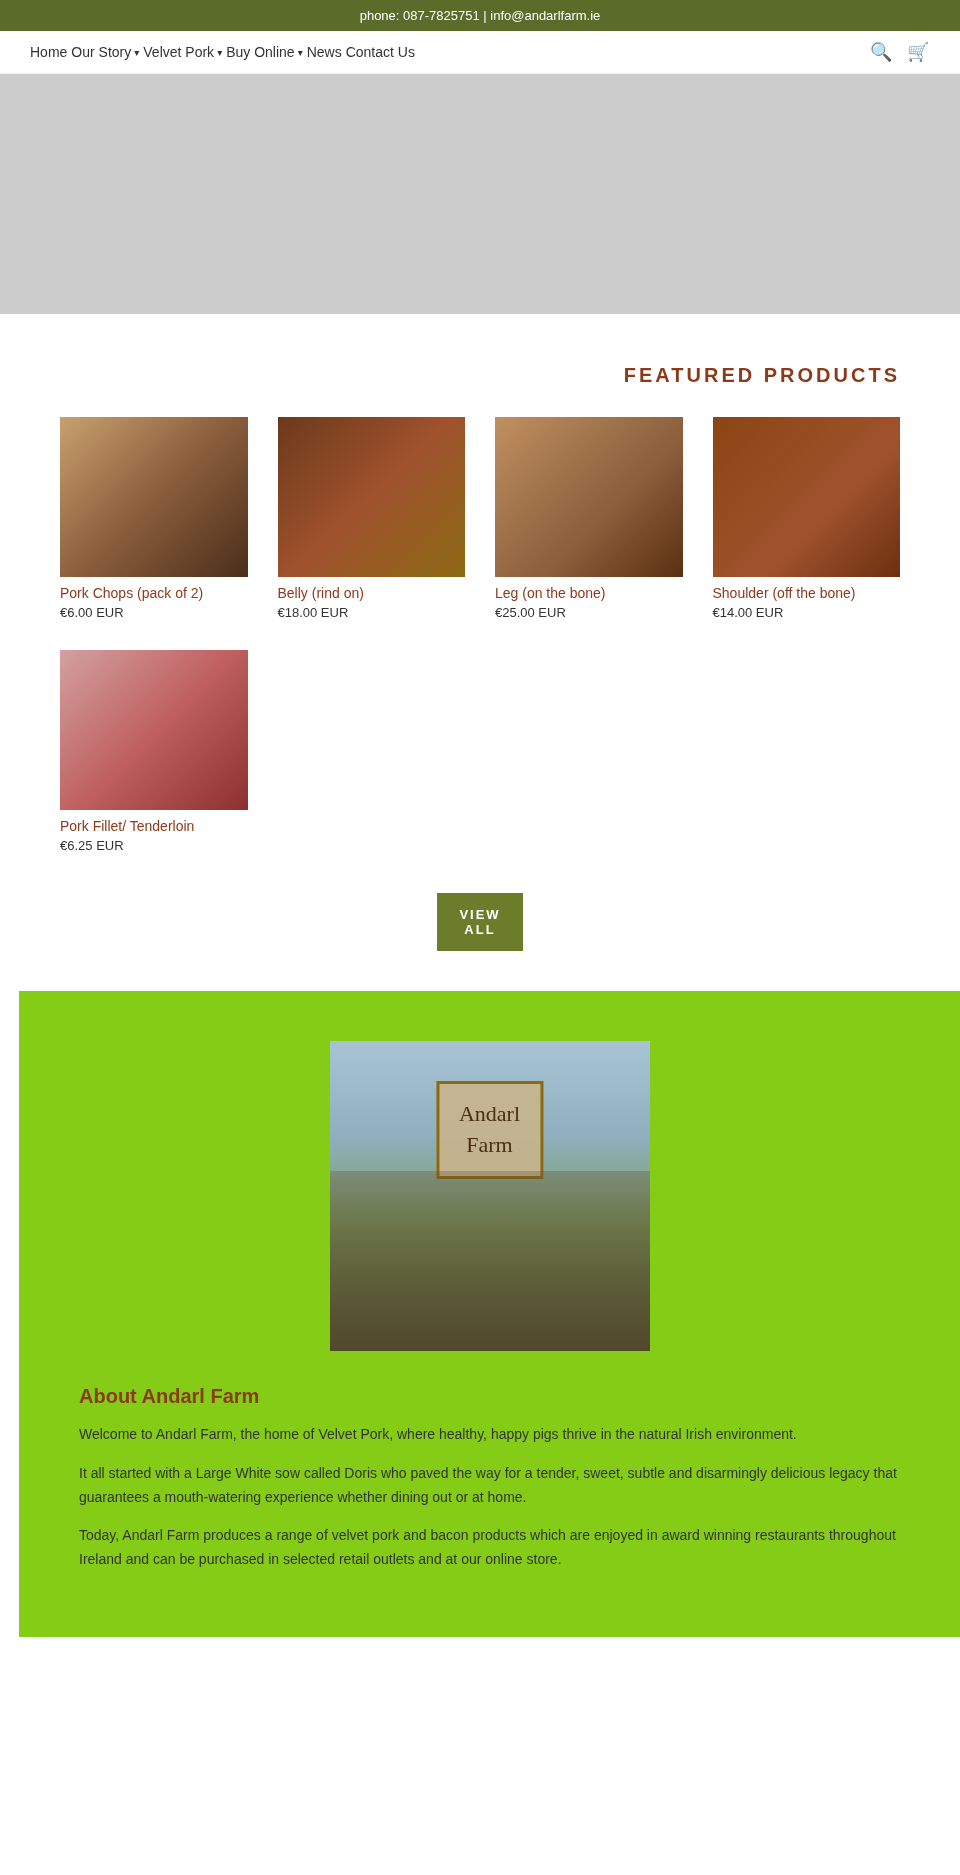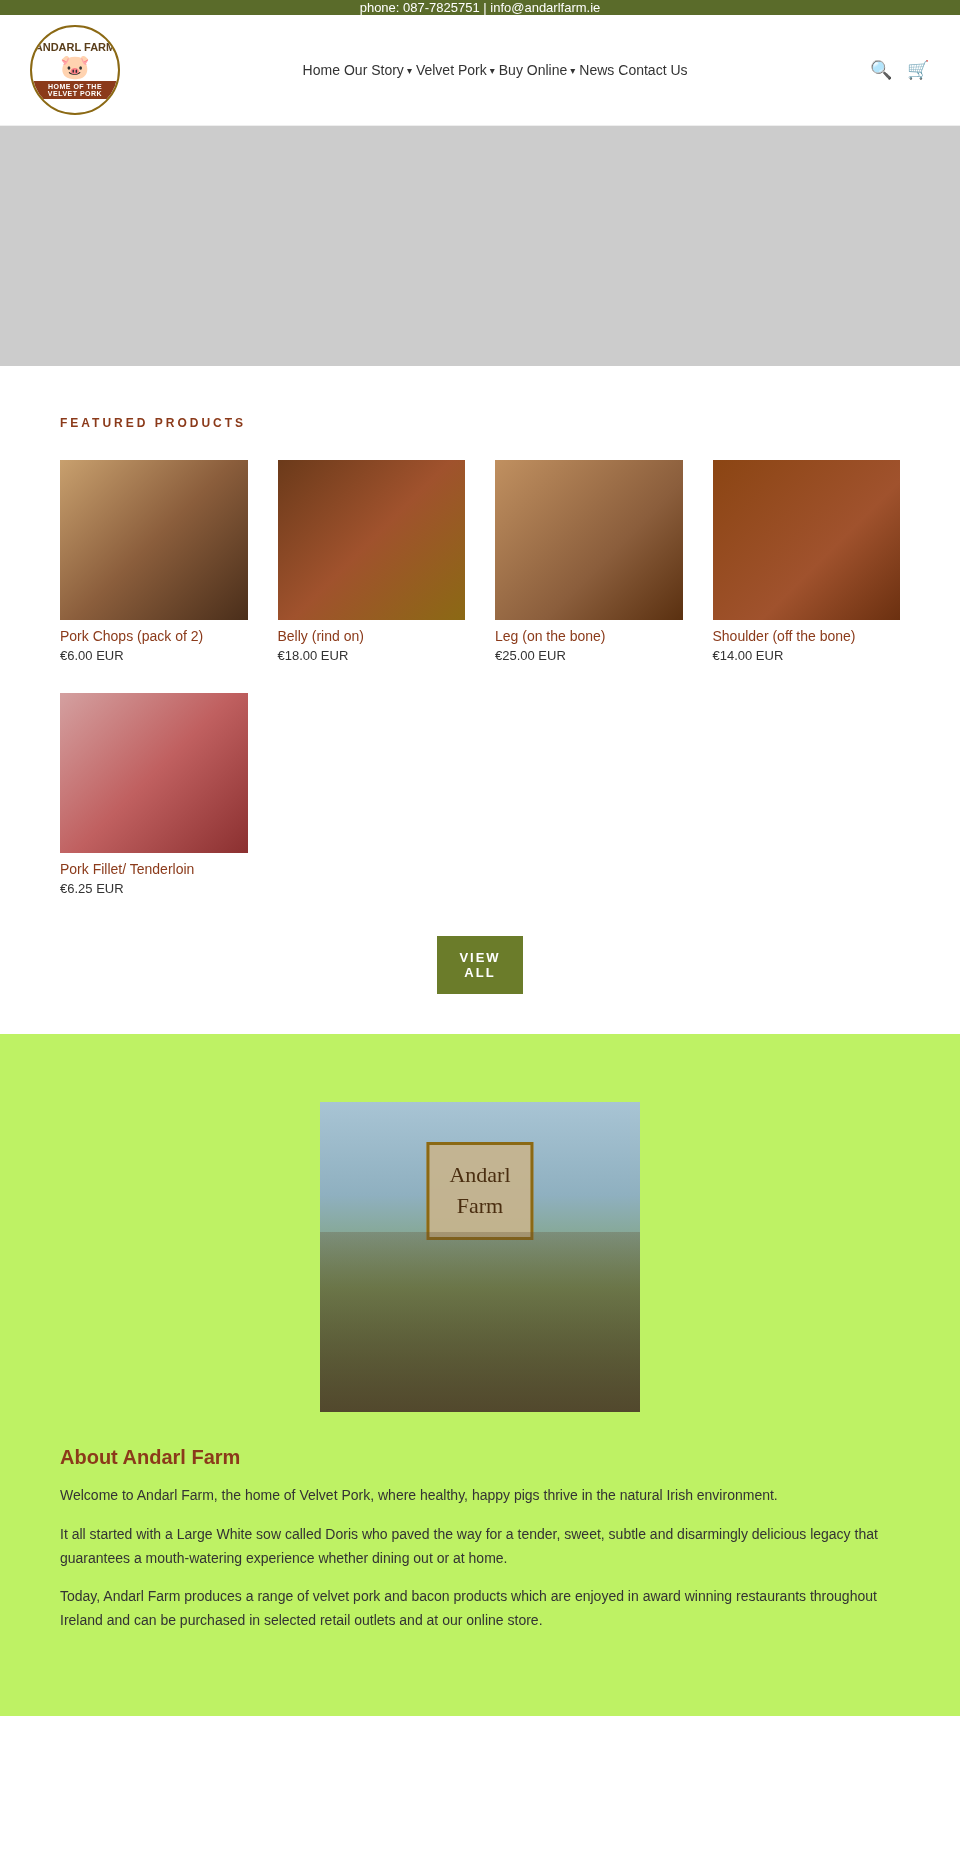--- a/index.html
+++ b/index.html
@@ -3,20 +3,21 @@
   <meta charset="utf-8">
   <style>
     * { margin: 0; padding: 0; box-sizing: border-box; }
     body { font-family: Arial, sans-serif; color: #333; background: #fff; width: 960px; }
 
     
     .top-bar {
       background: #5a6b2a;
       color: #fff;
       text-align: center;
+      padding: 8px;
       font-size: 13px;
     }
 
     
     .header {
       display: flex;
       align-items: center;
       justify-content: space-between;
       padding: 10px 30px;
       border-bottom: 1px solid #eee;
@@ -98,22 +99,22 @@
       background: #ccc;
       height: 240px;
       width: 100%;
     }
 
     
     .featured-section {
       padding: 50px 60px 40px;
     }
     .featured-title {
-      text-align: left;
-      font-size: 12px;
+      text-align: right;
+      font-size: 20px;
       font-weight: bold;
       letter-spacing: 3px;
       color: #8b3a1a;
       margin-bottom: 30px;
       text-transform: uppercase;
     }
     .products-grid {
       display: grid;
       grid-template-columns: repeat(4, 1fr);
       gap: 30px;
@@ -158,22 +159,23 @@
       padding: 14px 22px;
       font-size: 13px;
       letter-spacing: 2px;
       cursor: pointer;
       text-transform: uppercase;
       font-weight: bold;
     }
 
     
     .about-section {
-      background: #bef264;
-      padding: 68px 60px;
+      background: #84cc16;
+      padding: 50px 60px;
+      margin-left: 19px;
     }
     .about-image-container {
       text-align: center;
       margin-bottom: 30px;
     }
     .about-image-placeholder {
       width: 320px;
       height: 310px;
       display: inline-block;
       background: linear-gradient(to bottom, #a8c4d4 0%, #8fb0c0 30%, #7a9e60 60%, #5a7a40 100%);
@@ -217,27 +219,20 @@
     }
   </style>
 </head>
 <body>
 
 <div class="top-bar">
   <span>phone: 087-7825751 | info@andarlfarm.ie</span>
 </div>
 
 <header class="header">
-  <div class="logo-area">
-    <div class="logo-circle">
-      <div class="farm-text">ANDARL FARM</div>
-      <div class="logo-pig">🐷</div>
-      <div class="logo-banner">HOME OF THE VELVET PORK</div>
-    </div>
-  </div>
 
   <nav>
     <a href="#">Home</a>
     <div class="nav-dropdown">
       <span>Our Story</span>
       <span class="chevron">▾</span>
     </div>
     <div class="nav-dropdown">
       <span>Velvet Pork</span>
       <span class="chevron">▾</span>

